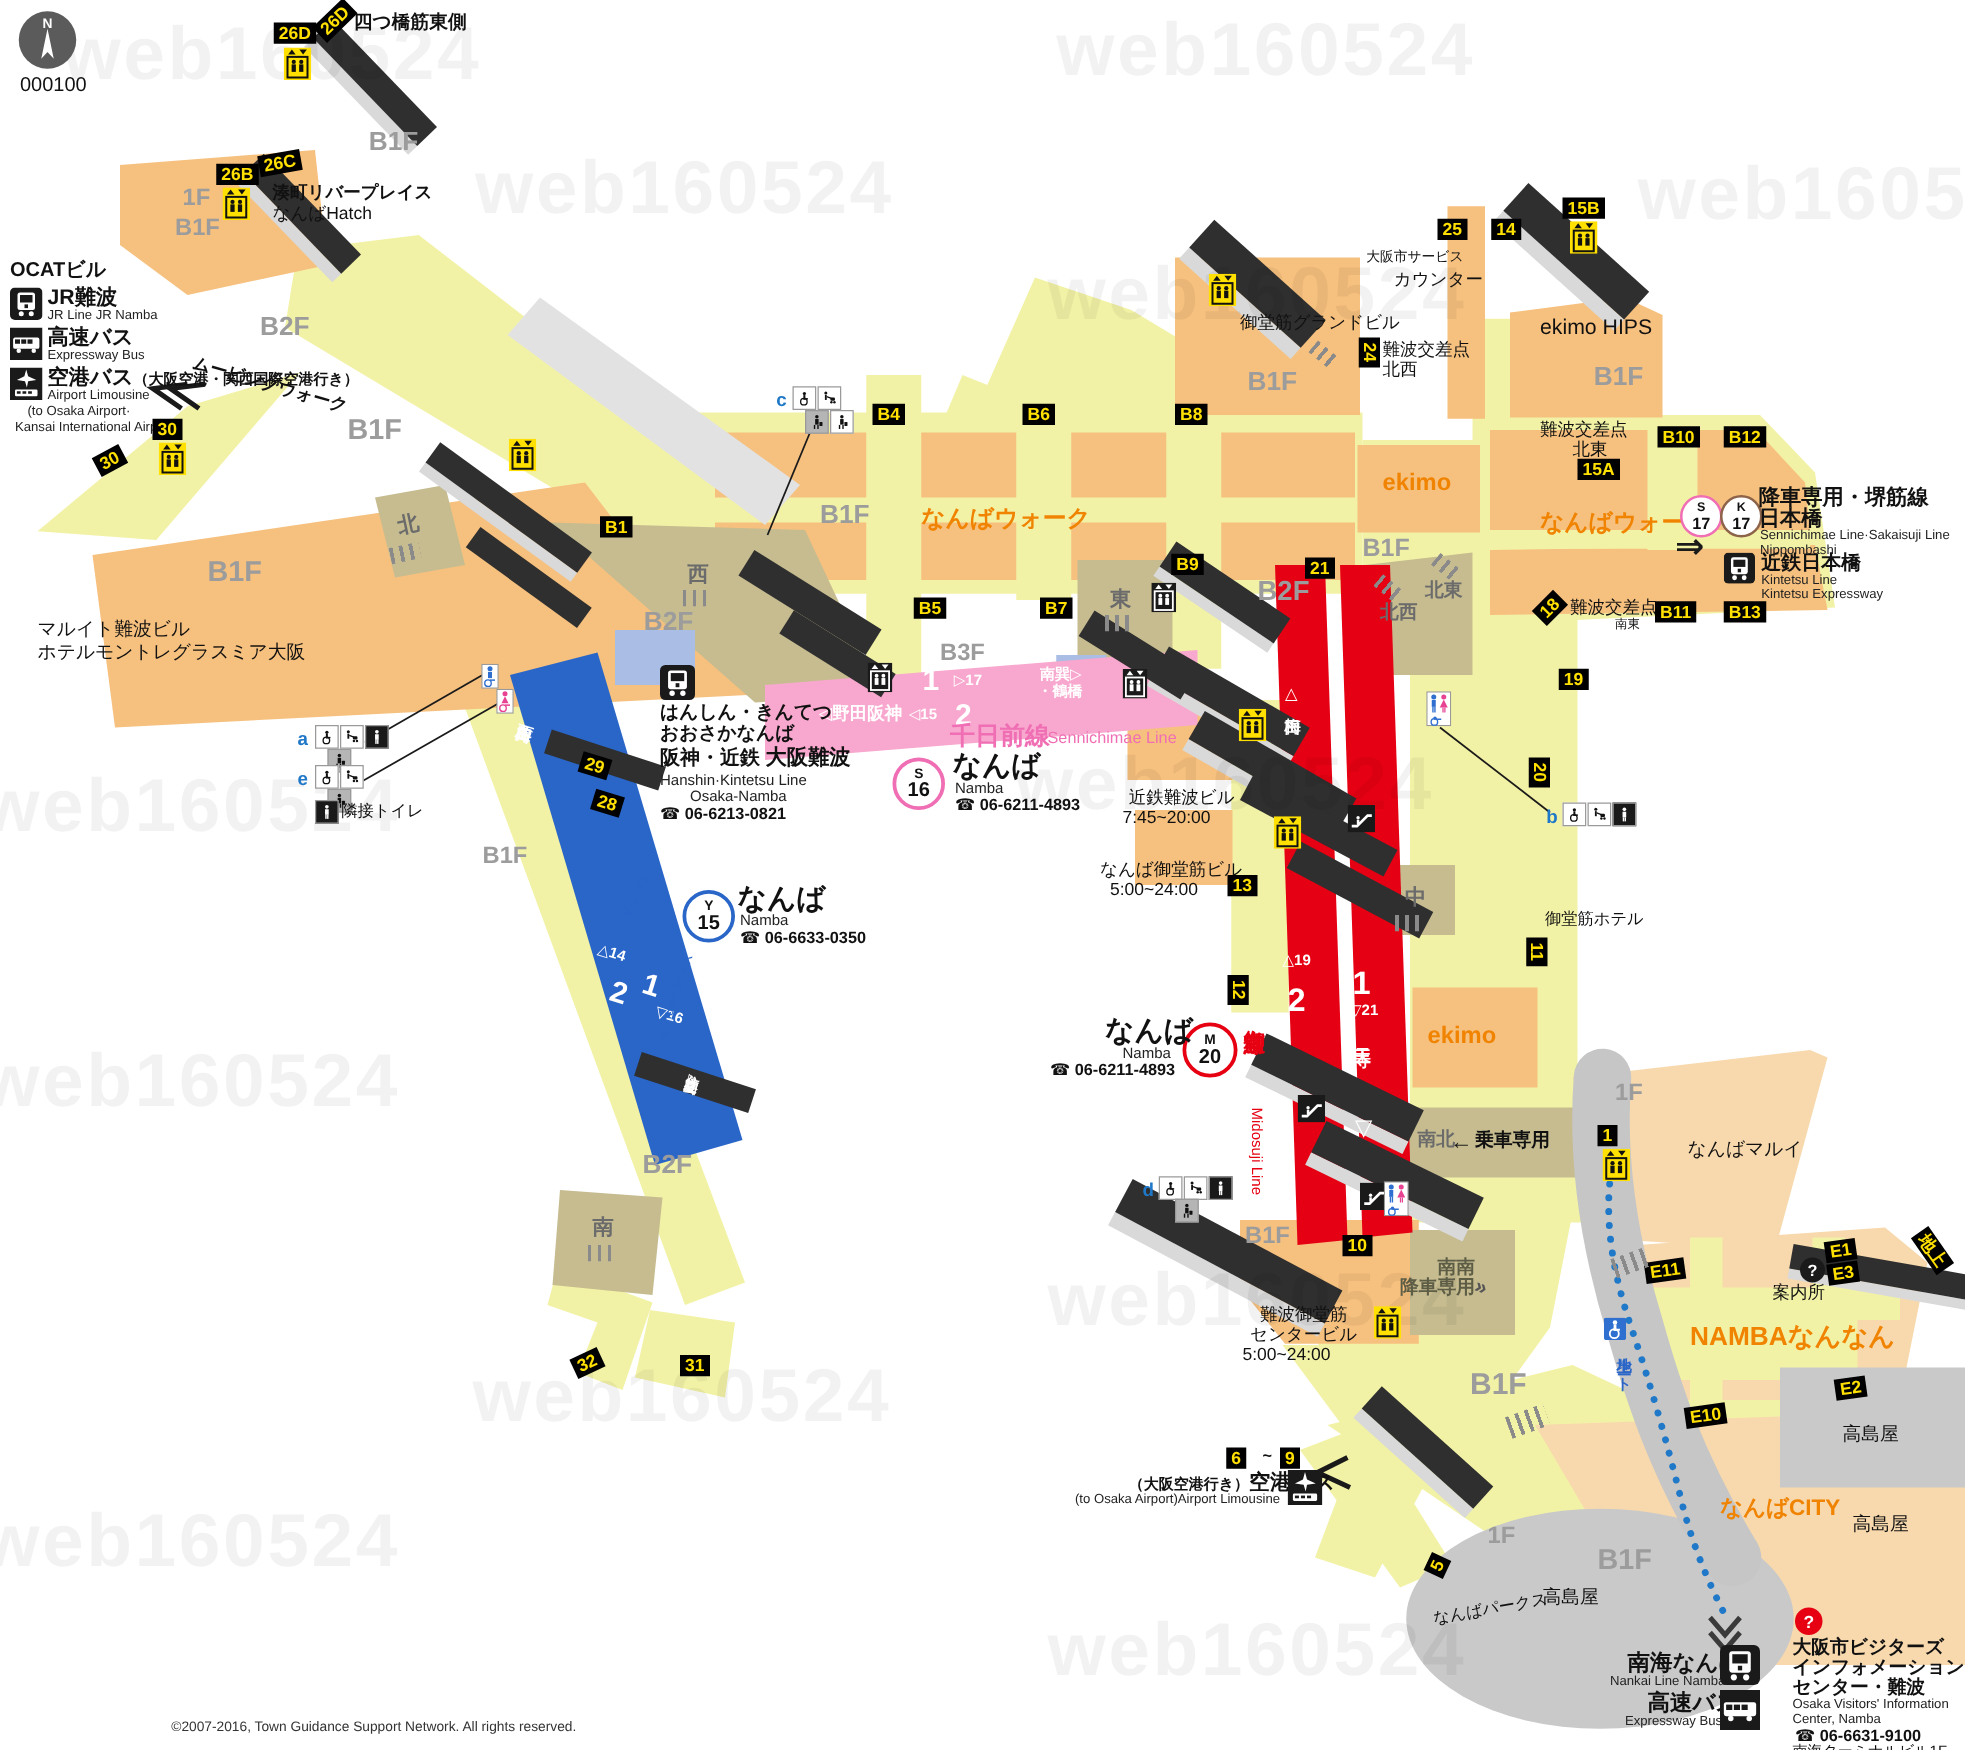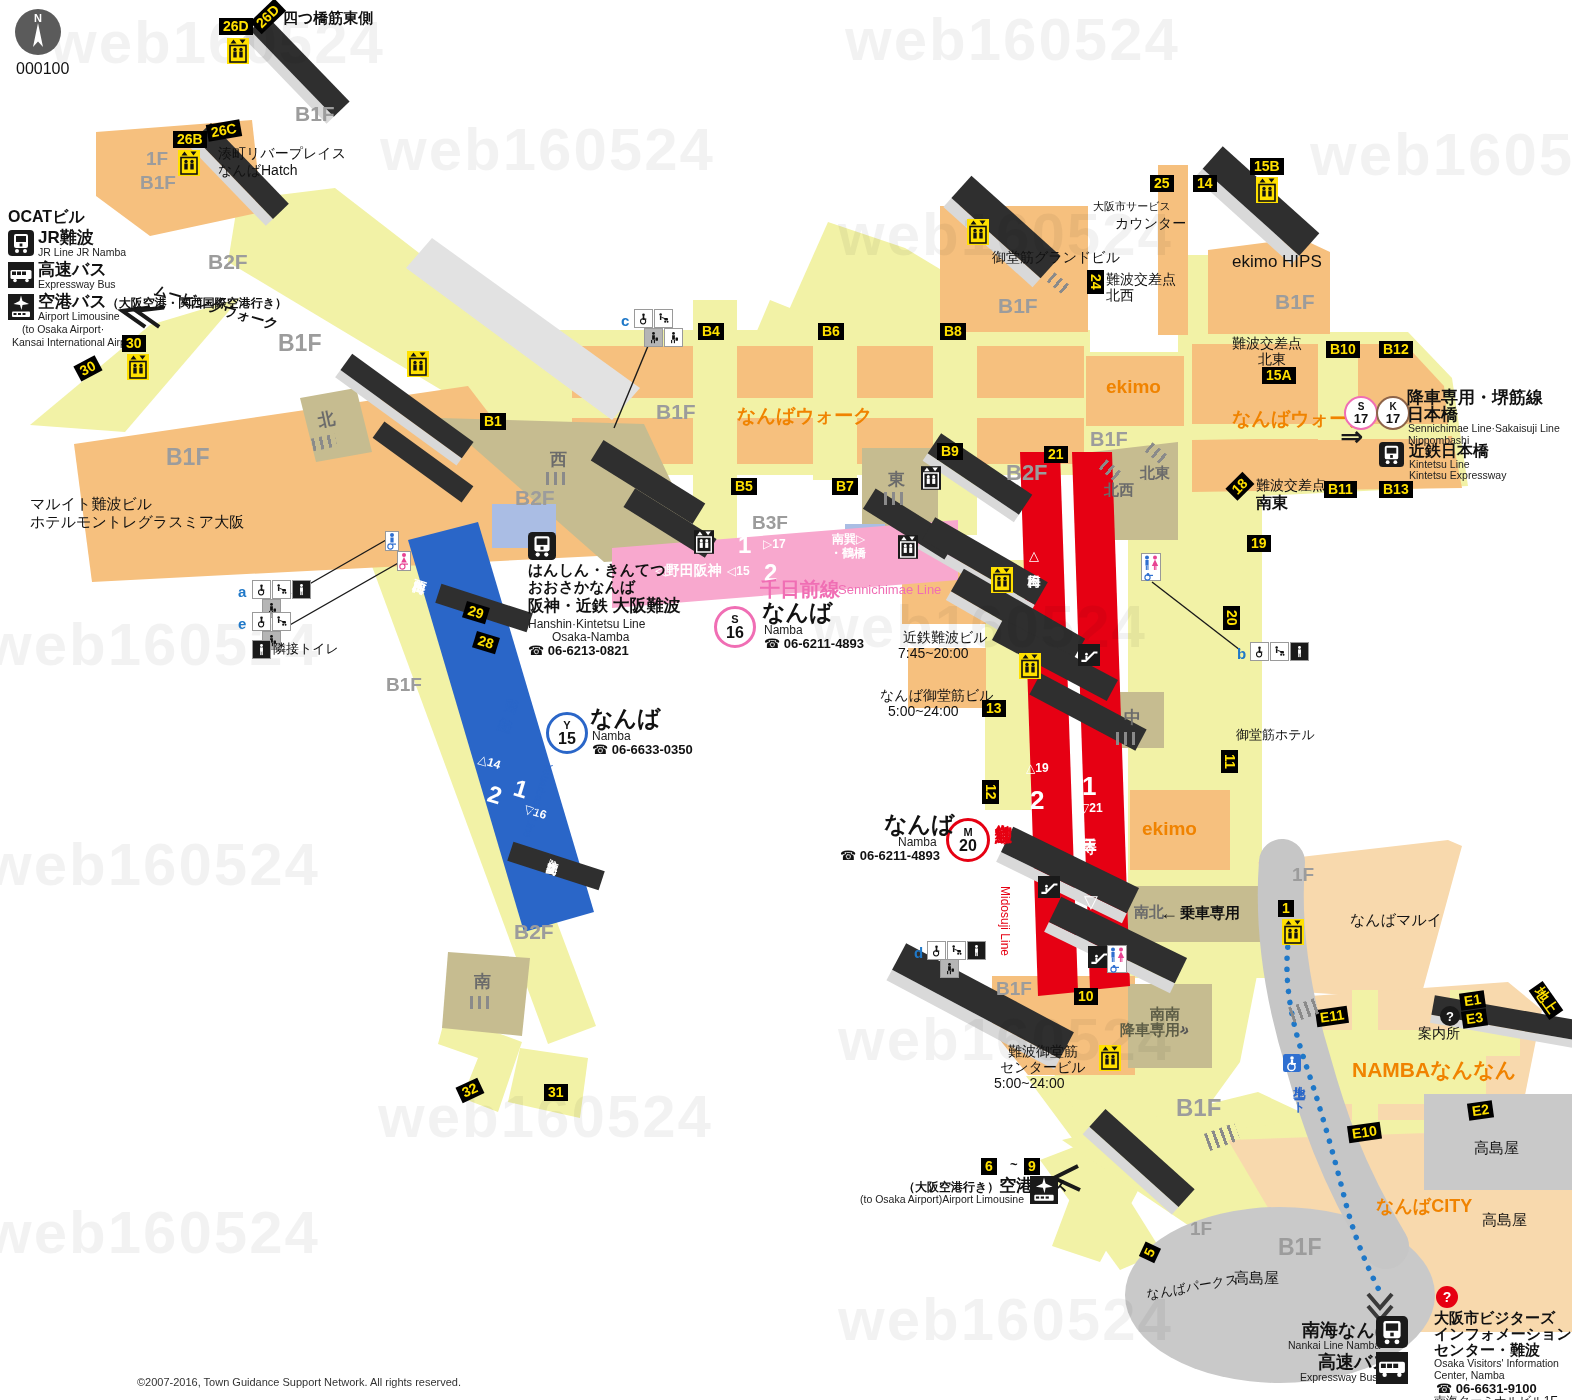--- a/index.html
+++ b/index.html
@@ -362,21 +362,21 @@
 <svg class="icon" style="left:226px;top:37px" width="24" height="28">
       <use href="#sy-elev" width="22" height="26" x="1" y="1"></use>
     </svg>
 <div class="exitb" style="left:251px;top:8px;transform:rotate(-44deg)">26D</div>
 <div class="lbl" style="left:283px;top:10px;font-size:15px">四つ橋筋東側</div>
 <div class="exitb" style="left:207px;top:122px;transform:rotate(-10deg)">26C</div>
 <div class="exitb" style="left:173px;top:131px">26B</div>
 <svg class="icon" style="left:177px;top:149px" width="24" height="28">
       <use href="#sy-elev" width="22" height="26" x="1" y="1"></use>
     </svg>
-<div class="lbl" style="left:218px;top:146px;font-weight:normal">湊町リバープレイス</div>
+<div class="lbl" style="left:218px;top:146px;font-weight:bold">湊町リバープレイス</div>
 <div class="lbl" style="left:218px;top:163px;font-weight:normal">なんばHatch</div>
 <div class="flr" style="left:146px;top:148px;font-size:19px">1F</div>
 <div class="flr" style="left:140px;top:172px;font-size:19px">B1F</div>
 <div class="flr" style="left:295px;top:102px;font-size:21px">B1F</div>
 <div class="flr" style="left:208px;top:250px;font-size:21px">B2F</div>
 
 <div class="lbl" style="left:8px;top:208px;font-size:16px">OCATビル</div>
 <svg class="icon" style="left:8px;top:230px" width="26" height="26">
       <use href="#sy-train" width="26" height="26"></use>
     </svg>
@@ -729,21 +729,21 @@
 <div class="lbl en" style="left:1408px;top:435px">Nippombashi</div>
 <div class="arrowtxt" style="left:1340px;top:420px;font-size:28px">⇒</div>
 <svg class="icon" style="left:1379px;top:442px" width="25" height="25">
       <use href="#sy-train" width="25" height="25"></use>
     </svg>
 <div class="lbl" style="left:1409px;top:442px;font-size:16px">近鉄日本橋</div>
 <div class="lbl en" style="left:1409px;top:459px">Kintetsu Line</div>
 <div class="lbl en" style="left:1409px;top:470px">Kintetsu Expressway</div>
 <div class="exitb" style="left:1228px;top:478px;transform:rotate(-45deg)">18</div>
 <div class="lbl" style="left:1256px;top:478px;font-weight:normal;font-size:14px">難波交差点</div>
-<div class="lbl" style="left:1256px;top:494px;font-weight:bold;font-size:16px">南東</div>
+<div class="lbl" style="left:1292px;top:494px;font-weight:normal;font-size:10px">南東</div>
 <div class="exitb" style="left:1324px;top:481px">B11</div>
 <div class="exitb" style="left:1379px;top:481px">B13</div>
 
 <div class="arrowtxt" style="left:1160px;top:903px;font-size:18px">←</div>
 <div class="lbl" style="left:1180px;top:905px;font-size:15px">乗車専用</div>
 <div class="exitb" style="left:1278px;top:900px">1</div>
 <svg class="icon" style="left:1281px;top:918px" width="24" height="28">
       <use href="#sy-elev" width="22" height="26" x="1" y="1"></use>
     </svg>
 <div class="flr" style="left:1292px;top:864px;font-size:19px">1F</div>

